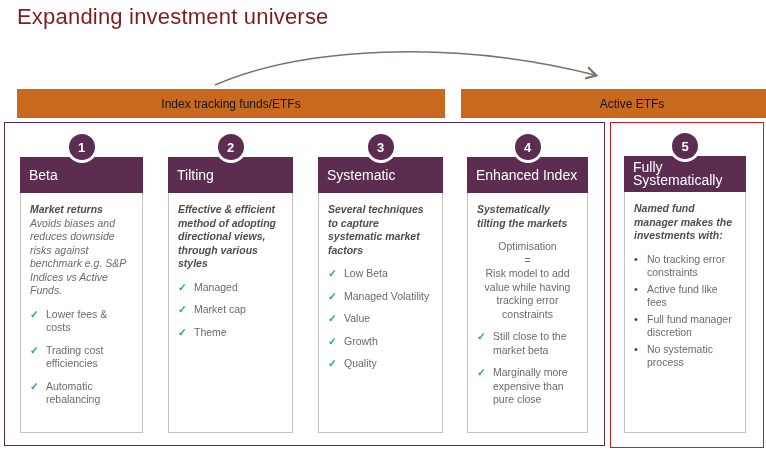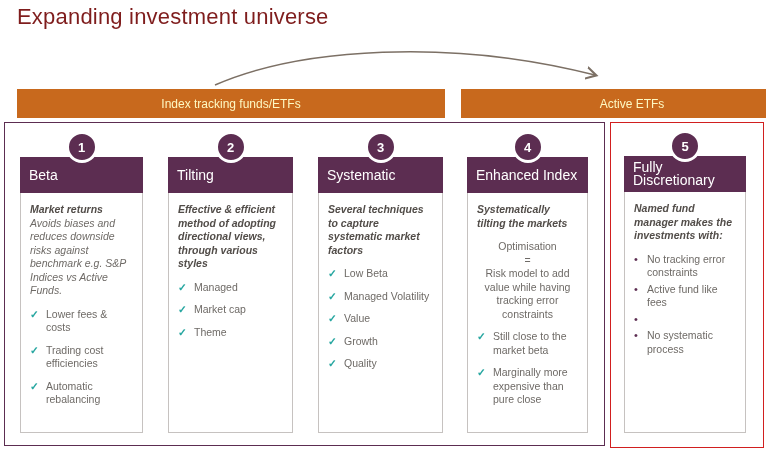--- a/index.html
+++ b/index.html
@@ -16,21 +16,21 @@
     position:absolute;left:17px;top:4px;
     font-size:22px;font-weight:400;color:#7f1d1d;
     letter-spacing:.2px;margin:0;
   }
 
   .arrow-svg{position:absolute;left:0;top:0;width:766px;height:120px;pointer-events:none;}
 
   .banner{
     position:absolute;top:89px;height:29px;
     background:var(--orange);
-    color:#fef9c3;font-size:12px;
+    color:#0f172a;font-size:12px;
     display:flex;align-items:center;justify-content:center;
   }
   .banner-1{left:17px;width:428px;}
   .banner-2{left:461px;width:342px;}
 
   .group-outline{position:absolute;top:122px;background:transparent;}
   .outline-purple{left:4px;width:599px;height:322px;border:1.5px solid var(--purple);}
   .outline-red{left:610px;width:152px;height:324px;border:1.5px solid var(--red);}
 
   .card{
@@ -193,36 +193,37 @@
             </li>
             <li>
               <span class="tick">✓</span>
               <span>Marginally more expensive than pure close</span>
             </li>
           </ul>
         </div>
       </div>
       <div class="card" style="left: 624px; top: 156px; width: 122px; height: 277px;">
         <div class="badge">5</div>
-        <div class="card-header">Fully Discretionary</div>
+        <div class="card-header">Fully Systematically</div>
         <div class="card-body">
           <p class="intro">
             <span class="bold">Named fund manager makes the investments with:</span>
           </p>
           <ul class="dots">
             <li>
               <span class="dot">•</span>
               <span>No tracking error constraints</span>
             </li>
             <li>
               <span class="dot">•</span>
               <span>Active fund like fees</span>
             </li>
             <li>
               <span class="dot">•</span>
+              <span>Full fund manager discretion</span>
             </li>
             <li>
               <span class="dot">•</span>
               <span>No systematic process</span>
             </li>
           </ul>
         </div>
       </div>
     </div>
 </div>

